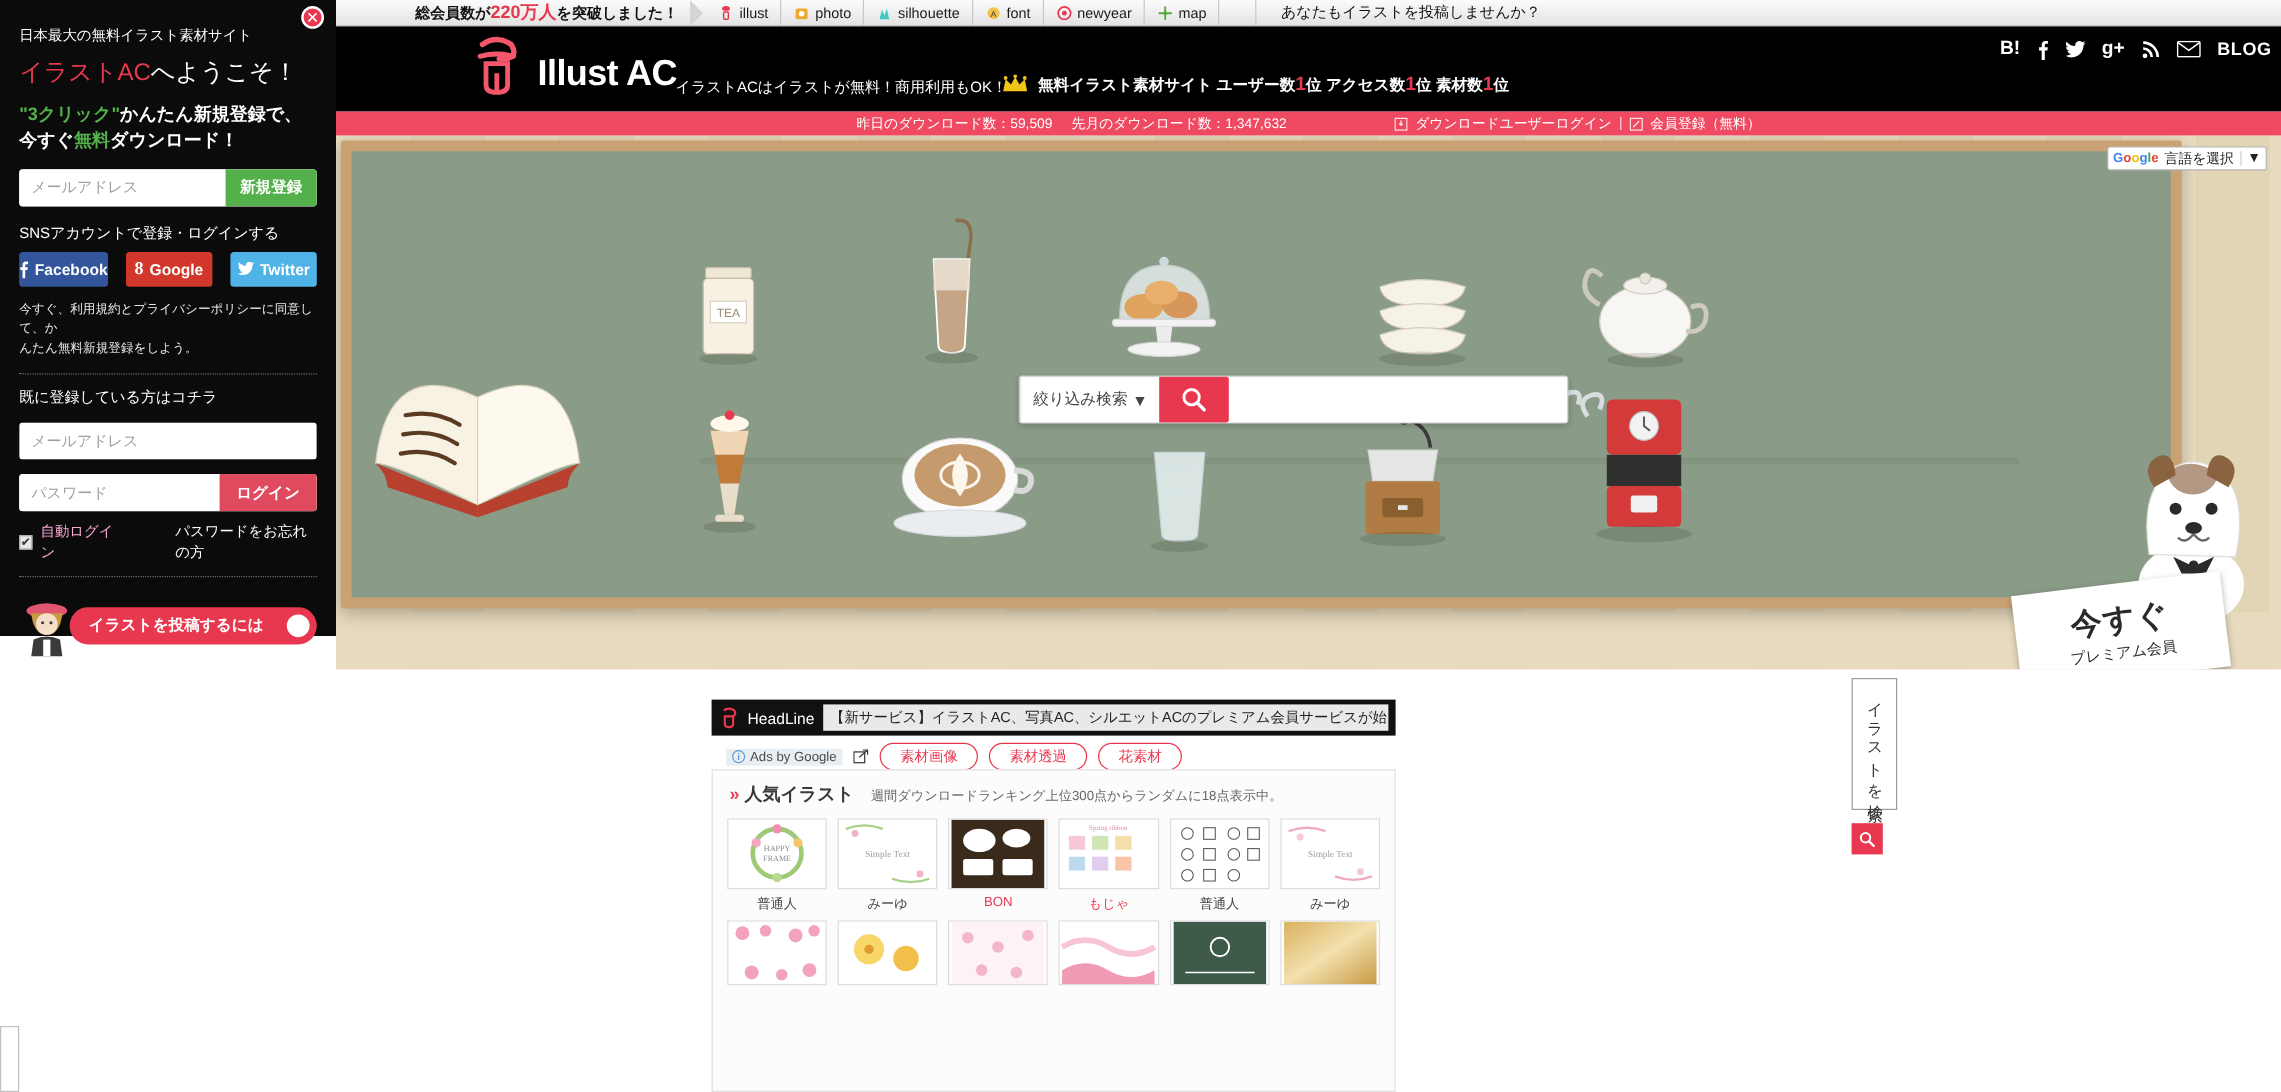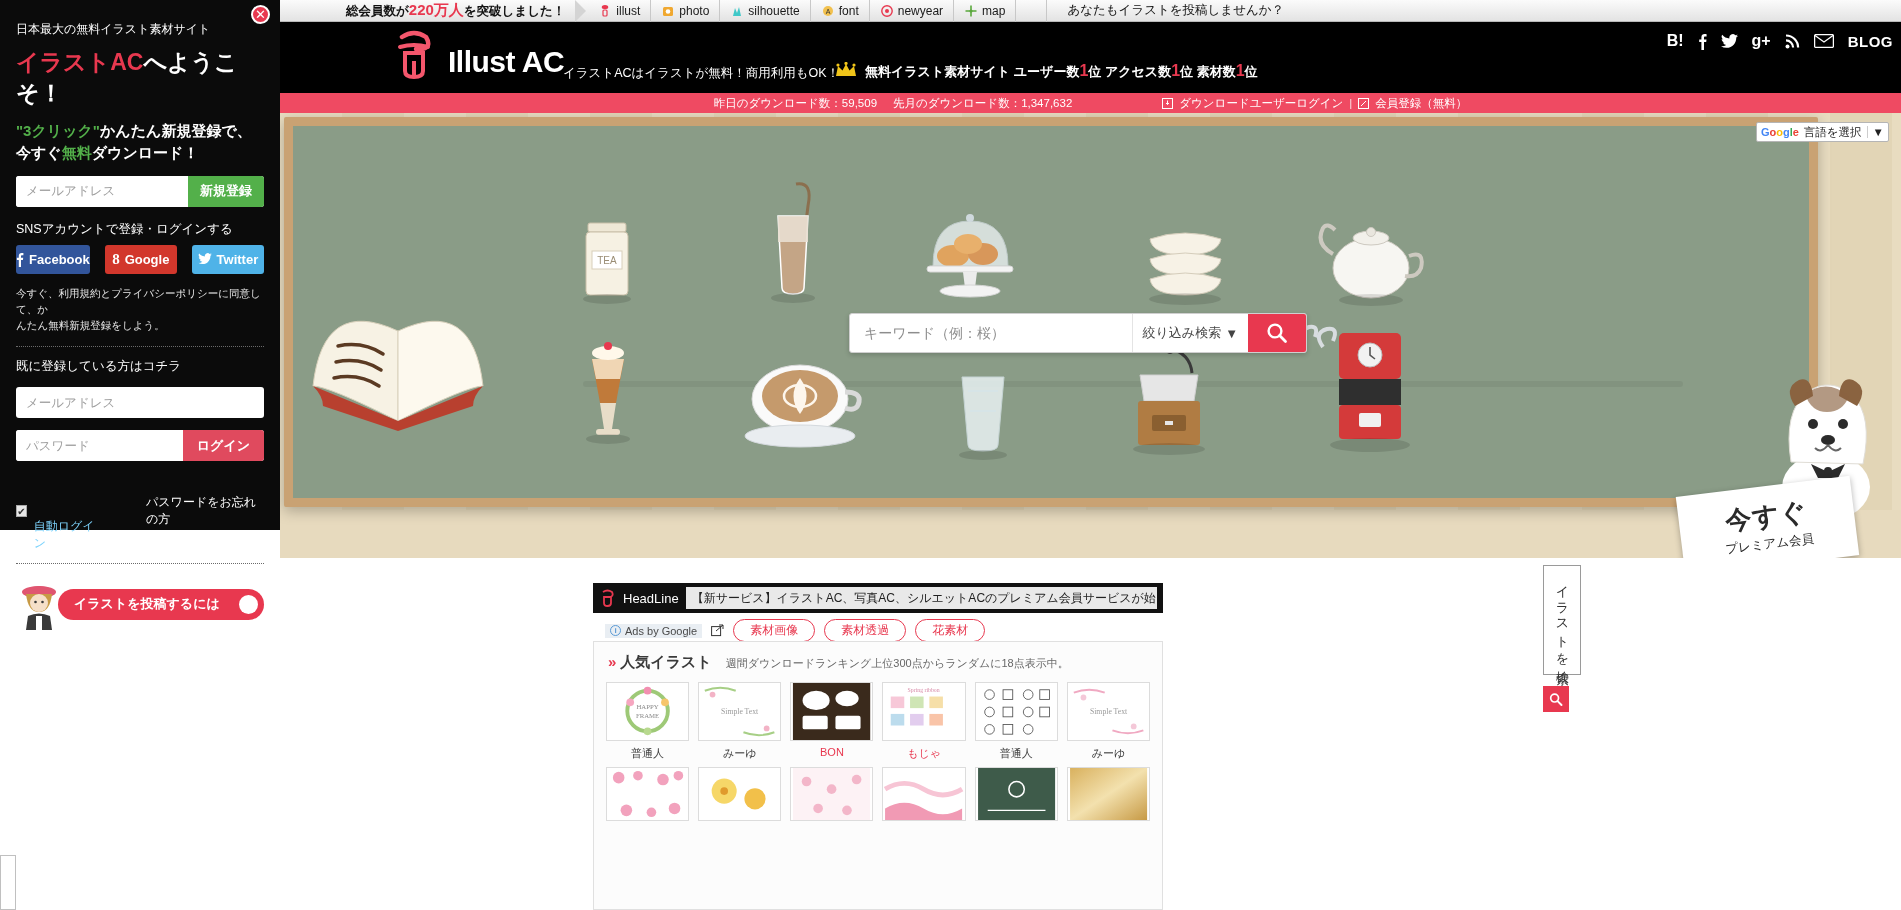--- a/index.html
+++ b/index.html
@@ -175,21 +175,21 @@
     position:absolute; left:0; top:0; width:280px; height:530px;
     background:#0b0b0b; color:#fff; padding:0 16px; z-index:50;
   }
   .ov-close {
     position:absolute; right:10px; top:5px; width:19px; height:19px; border-radius:50%;
     background:#e8384f; color:#fff; font-size:13px; font-weight:bold;
     display:flex; align-items:center; justify-content:center; cursor:pointer;
     border:2px solid #fff;
   }
   .ov-kicker { font-size:12px; padding-top:21px; color:#fff; }
-  .ov-title { font-size:23px; font-weight:bold; margin-top:9px; color:#fff; }
+  .ov-title { font-size:20px; font-weight:normal; margin-top:9px; color:#fff; }
   .ov-title .rd { color:#e8384f; }
   .ov-sub { font-size:15px; font-weight:bold; margin-top:11px; line-height:1.45; }
   .ov-sub .gr { color:#53b04a; }
   .field-row {
     display:flex; margin-top:12px; height:31px; border-radius:3px; overflow:hidden; background:#fff;
   }
   .field-row input {
     flex:1; border:0; outline:0; padding:0 10px; font-size:12.5px; color:#333; min-width:0;
   }
   .field-row input::placeholder { color:#9e9e9e; }
@@ -200,21 +200,21 @@
   .sns {
     flex:1; height:29px; border-radius:3px; display:flex; align-items:center;
     justify-content:center; gap:5px; font-size:13px; font-weight:bold; color:#fff; cursor:pointer;
   }
   .sns.fb { background:#32559b; } .sns.gg { background:#d2372c; } .sns.tw { background:#4fb3e8; }
   .ov-terms { font-size:10.5px; line-height:1.55; margin-top:11px; color:#e8e8e8; }
   .ov-hr { border-top:1px dotted #6a6a6a; margin:13px 0 0 0; height:0; }
   .ov-have { font-size:12.5px; margin-top:11px; }
   .ov-chk-row { display:flex; align-items:center; margin-top:9px; font-size:12px; }
   .ov-chk { width:12px; height:12px; background:#e8e8e8; border:1px solid #aaa; display:flex; align-items:center; justify-content:center; font-size:10px; color:#333; margin-right:7px; cursor:pointer;}
-  .ov-auto { color:#7dd3fc;margin-top:48px; }
+  .ov-auto { color:#f9a8d4; }
   .ov-forgot { margin-left:48px; color:#fff; cursor:pointer; }
   .post-row { display:flex; align-items:center; margin-top:14px; gap:0; }
   .post-girl { width:46px; height:52px; flex:none; }
   .post-btn {
     flex:1; height:31px; background:#e8384f; border-radius:16px; display:flex;
     align-items:center; justify-content:space-between; padding:0 6px 0 16px; cursor:pointer;
     margin-left:-4px;
   }
   .post-btn span { color:#fff; font-size:13px; font-weight:bold; }
   .post-arrow { width:19px; height:19px; border-radius:50%; background:#fff; display:flex; align-items:center; justify-content:center; color:#e8384f; font-size:10px;}
@@ -465,21 +465,20 @@
         <rect x="56" y="12" width="62" height="46" rx="5" fill="#d43a3a"></rect>
         <rect x="56" y="58" width="62" height="26" fill="#2f2f2f"></rect>
         <rect x="56" y="84" width="62" height="34" rx="4" fill="#d43a3a"></rect>
         <circle cx="87" cy="34" r="12" fill="#f2f2f2" stroke="#bdbdbd"></circle>
         <path d="M87 26 V34 L92 38" stroke="#555" stroke-width="1.6" fill="none"></path>
         <rect x="76" y="92" width="22" height="14" rx="2" fill="#f0f0f0"></rect>
         <ellipse cx="87" cy="124" rx="40" ry="7" fill="#000" opacity="0.12"></ellipse>
       </svg>
 
       <div class="search-wrap" style="left:556px;top:187px;">
-        <input class="search-input" type="text" value="" placeholder="キーワード（例：桜）" style="">
         <div class="search-filter">
           <span>絞り込み検索</span>
           <span style="margin-left:4px">▼</span>
         </div>
         <button class="search-btn">
           <svg width="22" height="22" viewBox="0 0 22 22">
             <circle cx="9" cy="9" r="6.4" fill="none" stroke="#fff" stroke-width="2.4"></circle>
             <path d="M13.6 13.6 L19.5 19.5" stroke="#fff" stroke-width="2.8" stroke-linecap="round"></path>
           </svg>
         </button>

